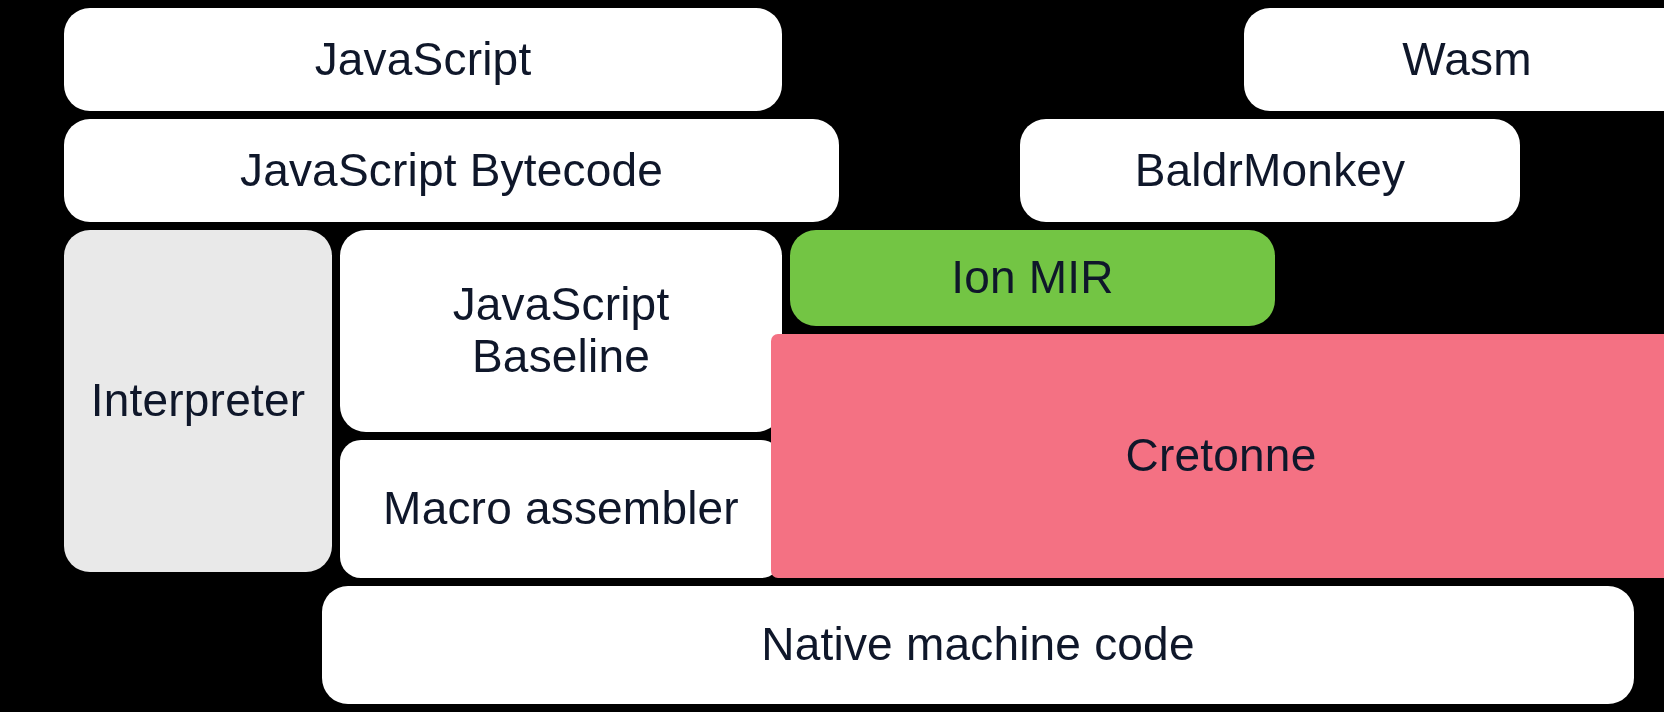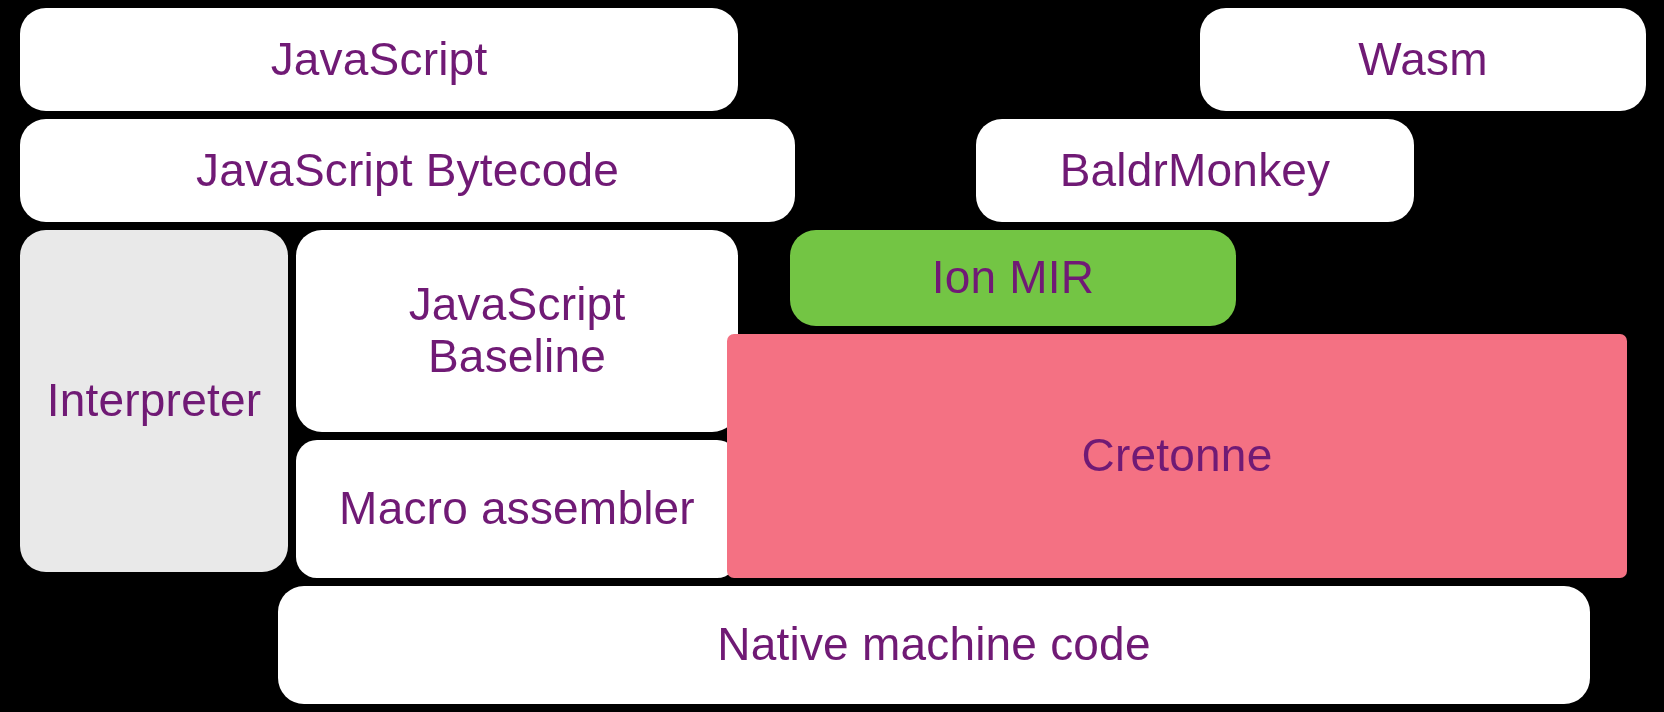--- a/index.html
+++ b/index.html
@@ -20,49 +20,50 @@
     background: #000000;
   }
   .node {
     position: absolute;
     box-sizing: border-box;
     border-radius: 26px;
     display: flex;
     align-items: center;
     justify-content: center;
     text-align: center;
-    color: #701a75;
+    color: #0f172a;
     font-family: "Liberation Sans", sans-serif;
     font-size: 46px;
     font-weight: 400;
     line-height: 1.12;
     letter-spacing: 0.2px;
     padding: 0 10px;
     white-space: pre-line;
     user-select: none;
+    margin-left: 44px;
   }
   .fill-white { background: #FFFFFF; }
   .fill-gray  { background: #E9E9E9; text-align: right; }
   .fill-green { background: #73C544; }
   .fill-pink  { background: #F47183; }
 
   
   #n-javascript      { left: 20px;   top: 8px;   width: 718px;  height: 103px; }
   #n-asmjs           { left: 746px;  top: 8px;   width: 446px;  height: 103px; }
   #n-wasm            { left: 1200px; top: 8px;   width: 446px;  height: 103px; }
 
   
   #n-js-bytecode     { left: 20px;   top: 119px; width: 775px;  height: 103px; }
-  #n-baldrmonkey     { left: 976px;  top: 119px; width: 438px;  height: 103px; }
+  #n-baldrmonkey     { left: 976px;  top: 119px; width: 500px;  height: 103px; }
 
   
   #n-interpreter     { left: 20px;   top: 230px; width: 268px;  height: 342px; }
   #n-js-baseline     { left: 296px;  top: 230px; width: 442px;  height: 202px; }
   #n-macro-assembler { left: 296px;  top: 440px; width: 442px;  height: 138px; border-radius: 21px; }
-  #n-ion-mir         { left: 790px;  top: 230px; width: 446px;  height: 96px; }
+  #n-ion-mir         { left: 746px;  top: 230px; width: 485px;  height: 96px; }
   #n-cretonne        { left: 727px;  top: 334px; width: 900px;  height: 244px; border-radius: 7px; }
 
   
   #n-native-code     { left: 278px;  top: 586px; width: 1312px; height: 118px; }
 </style>
 </head>
 <body>
 
 <div id="diagram">
 

